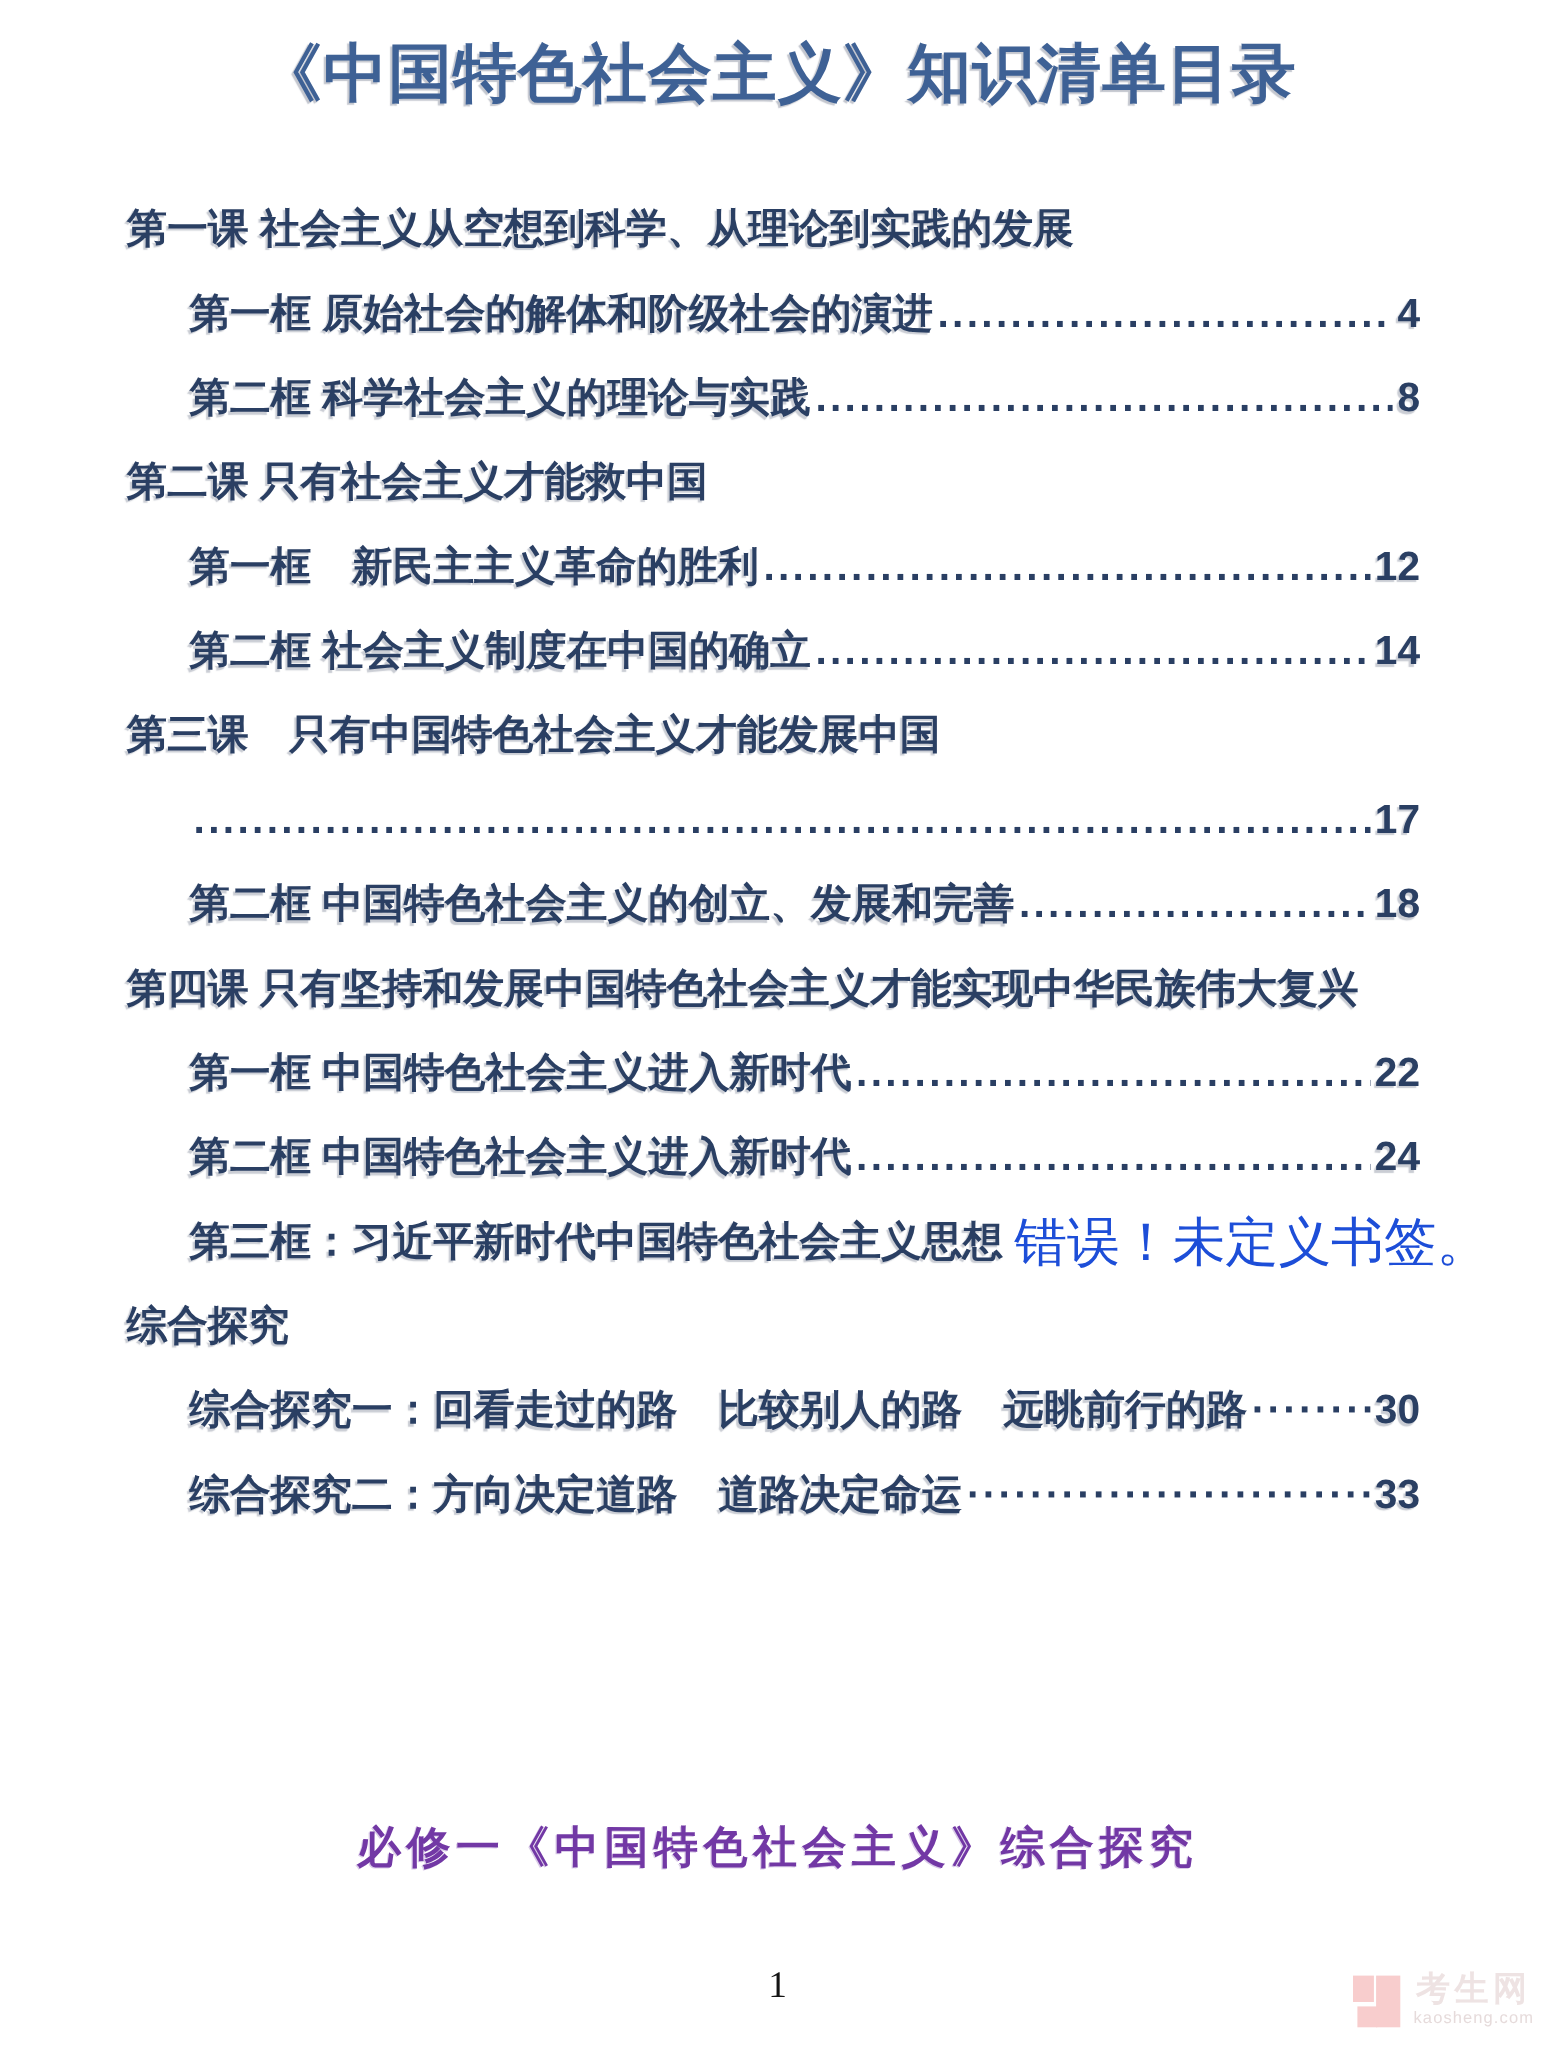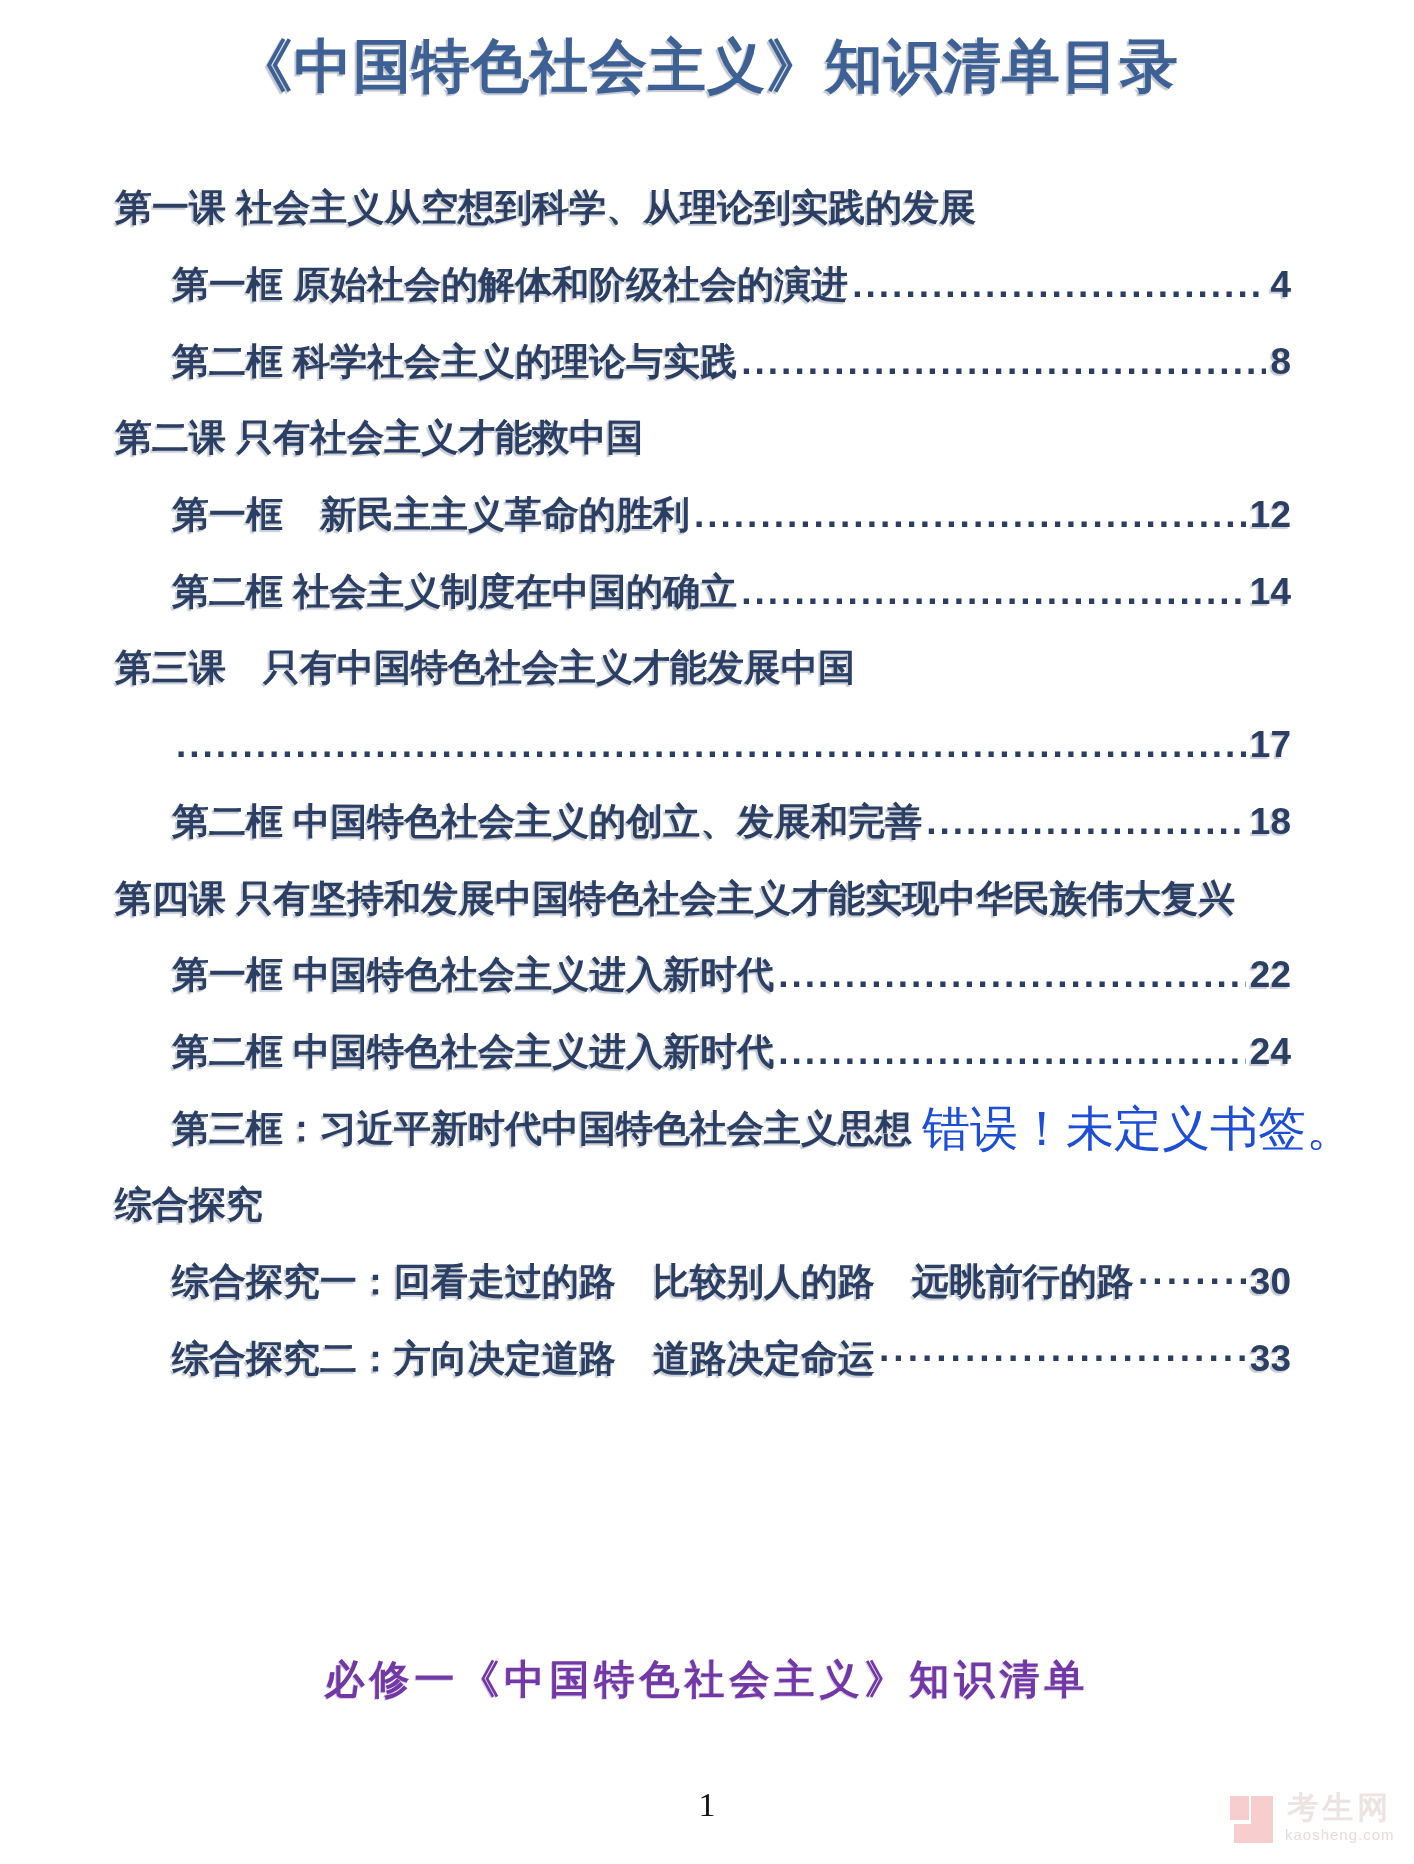--- a/index.html
+++ b/index.html
@@ -185,21 +185,21 @@
     </div>
 
     <div class="toc-row section">
       <span class="label">综合探究二：方向决定道路　道路决定命运</span>
       <span class="leader mids">············································································································································</span>
       <span class="pagenum">33</span>
     </div>
 
   </div>
 
-  <div class="footer-caption">必修一《中国特色社会主义》知识清单</div>
+  <div class="footer-caption">必修一《中国特色社会主义》综合探究</div>
 
   <div class="page-num">1</div>
 
   <div class="watermark">
     <div class="wm-logo">
       <div class="blk wm-b1"></div>
       <div class="blk wm-b2"></div>
       <div class="blk wm-b3"></div>
     </div>
     <div class="wm-text">

